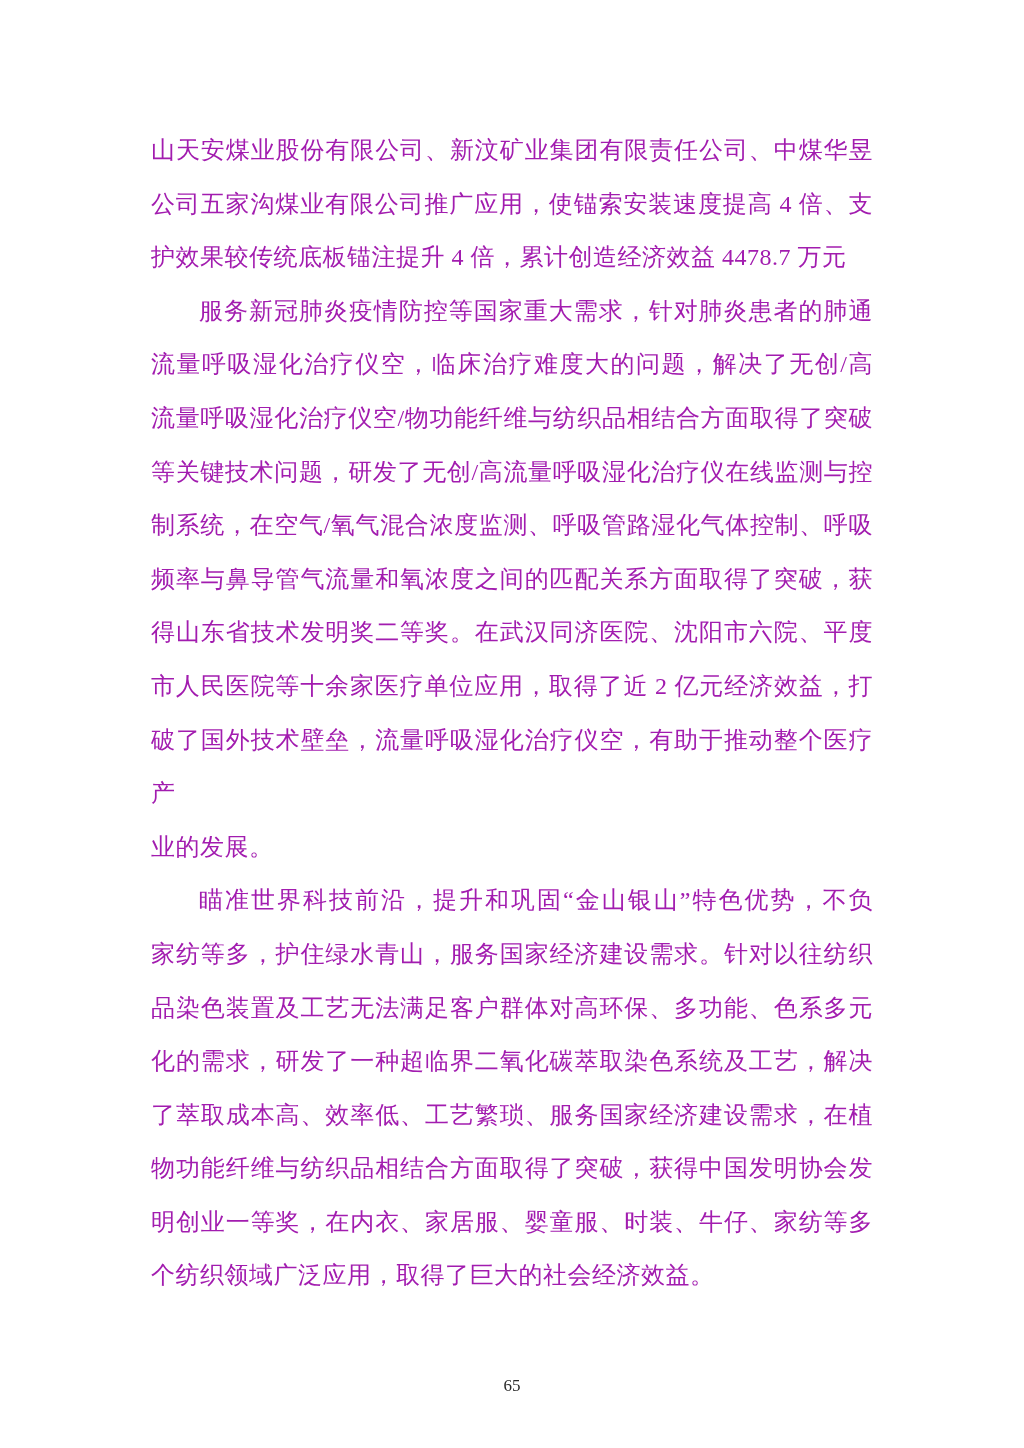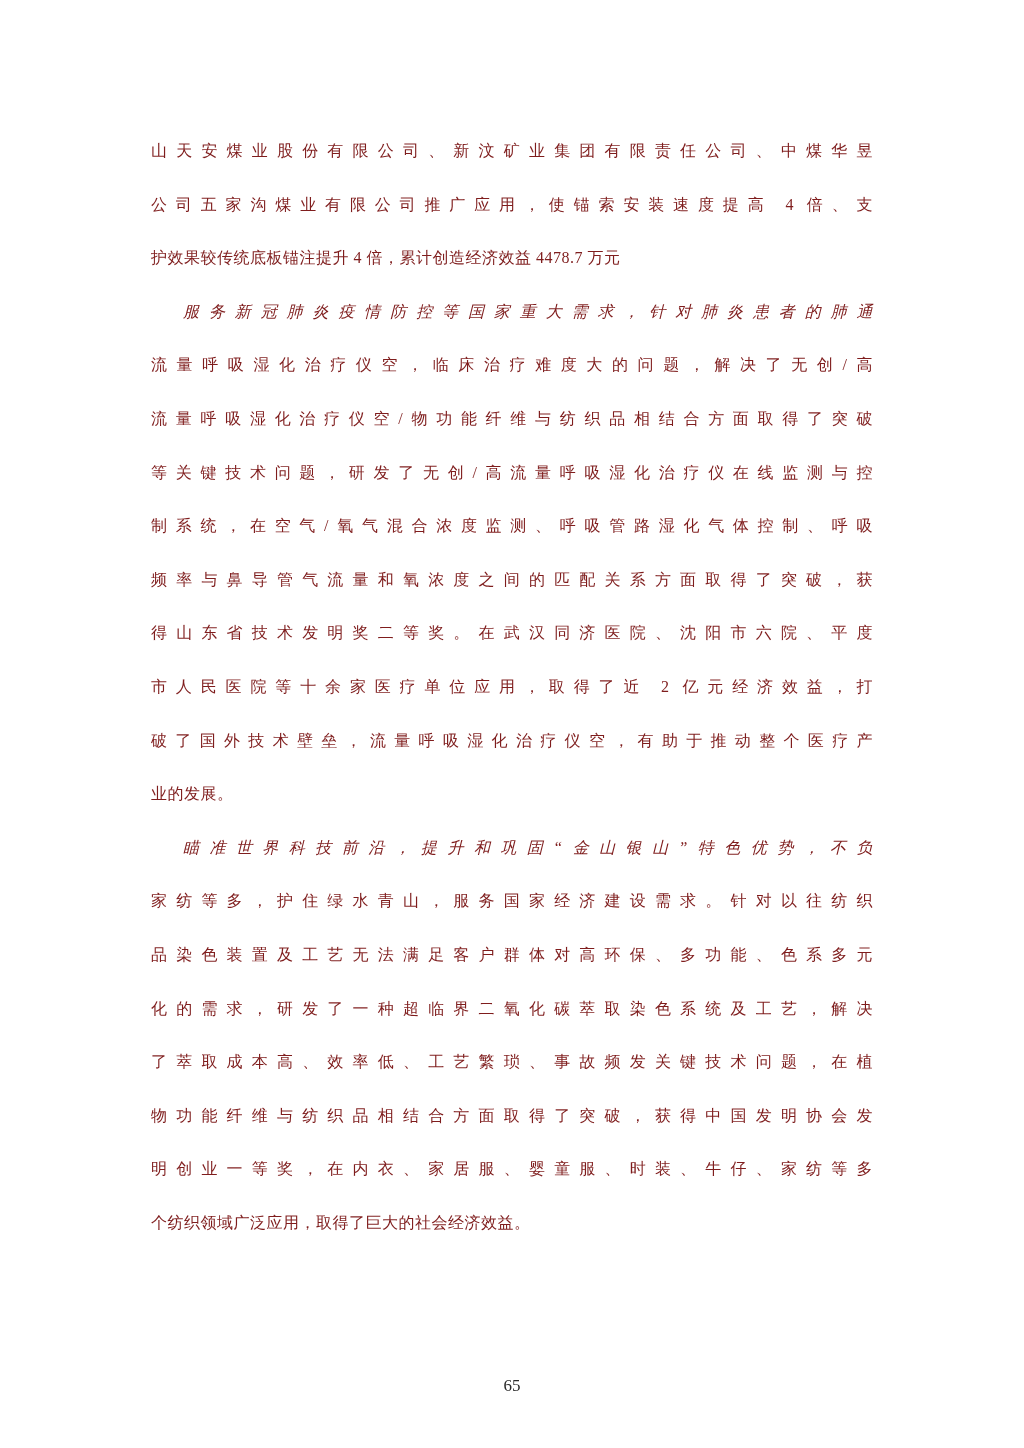--- a/index.html
+++ b/index.html
@@ -20,31 +20,30 @@
     position: absolute;
     left: 151px;
     top: 124px;
     width: 722px;
   }
   .para {
     margin: 0;
     padding: 0;
   }
   .line {
-    font-size: 16px;
+    font-size: 24px;
     line-height: 53.6px;
     text-align: justify;
     text-align-last: justify;
     text-justify: inter-character;
     letter-spacing: 0.5px;
-    color: #7f1d1d;
+    color: #a21caf;
   }
   .line.indent {
     text-indent: 2em;
-    font-style: italic;
   }
   .line.end {
     text-align: left;
     text-align-last: left;
   }
   .footer {
     position: absolute;
     top: 1374px;
     left: 0;
     width: 100%;
@@ -77,21 +76,21 @@
       <div class="line">市人民医院等十余家医疗单位应用，取得了近 2 亿元经济效益，打</div>
       <div class="line">破了国外技术壁垒，流量呼吸湿化治疗仪空，有助于推动整个医疗产</div>
       <div class="line end">业的发展。</div>
     </div>
 
     <div class="para">
       <div class="line indent">瞄准世界科技前沿，提升和巩固“金山银山”特色优势，不负</div>
       <div class="line">家纺等多，护住绿水青山，服务国家经济建设需求。针对以往纺织</div>
       <div class="line">品染色装置及工艺无法满足客户群体对高环保、多功能、色系多元</div>
       <div class="line">化的需求，研发了一种超临界二氧化碳萃取染色系统及工艺，解决</div>
-      <div class="line">了萃取成本高、效率低、工艺繁琐、事故频发关键技术问题，在植</div>
+      <div class="line">了萃取成本高、效率低、工艺繁琐、服务国家经济建设需求，在植</div>
       <div class="line">物功能纤维与纺织品相结合方面取得了突破，获得中国发明协会发</div>
       <div class="line">明创业一等奖，在内衣、家居服、婴童服、时装、牛仔、家纺等多</div>
       <div class="line end">个纺织领域广泛应用，取得了巨大的社会经济效益。</div>
     </div>
 
   </div>
 
   <div class="footer">
     <span>65</span>
   </div>

